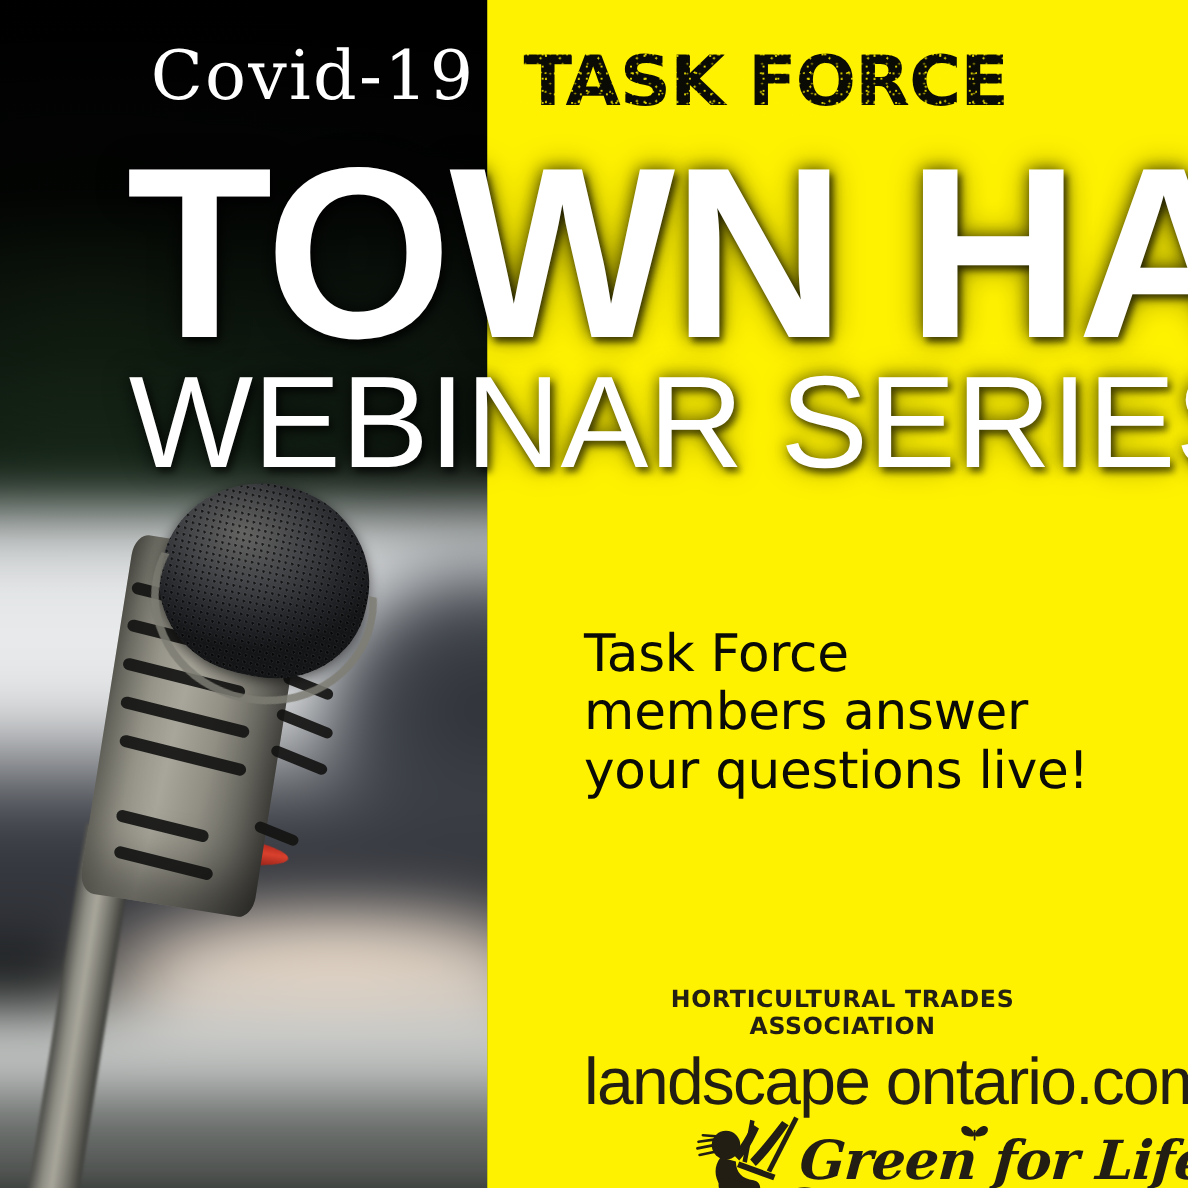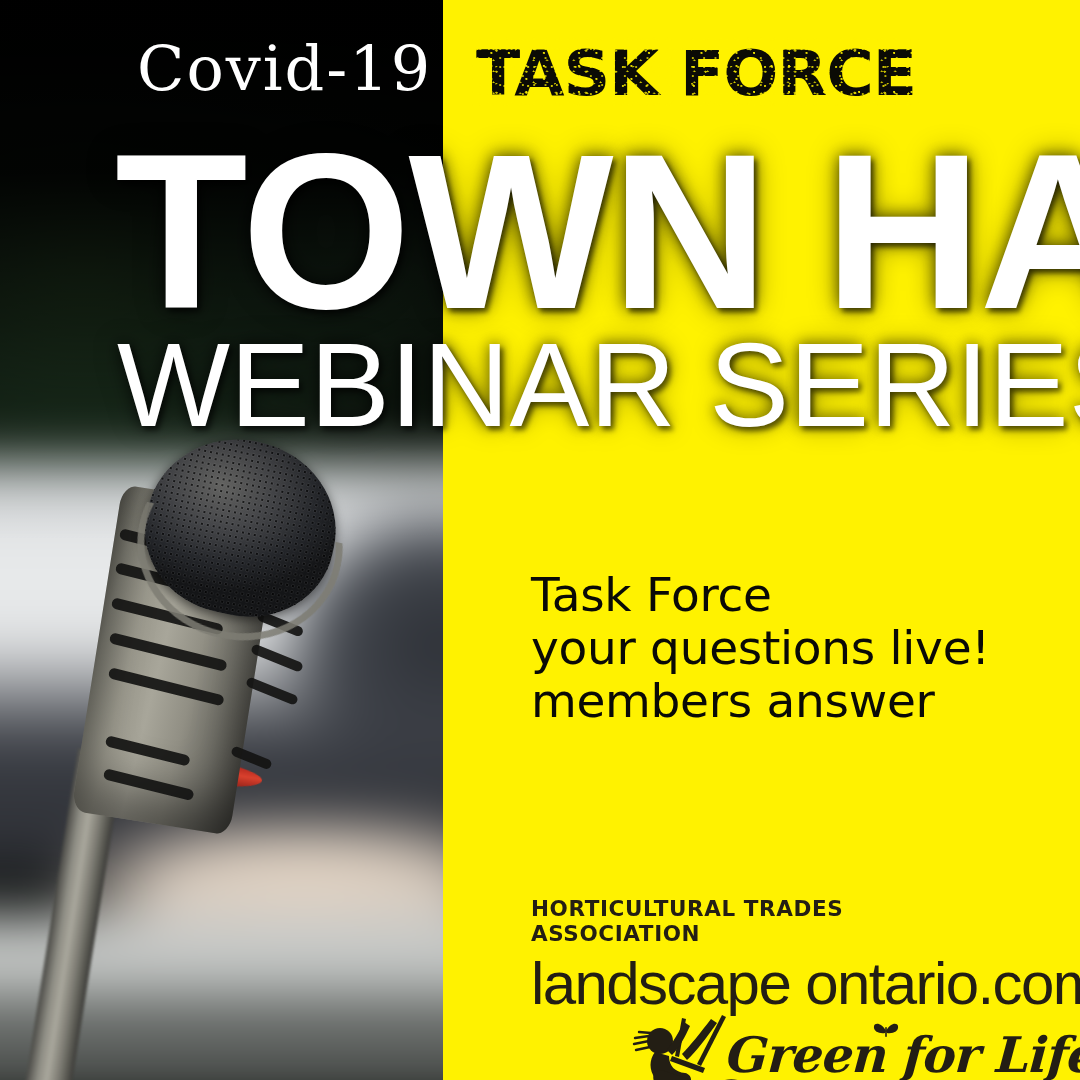--- a/index.html
+++ b/index.html
@@ -234,20 +234,21 @@
   
   .logo{
     position:absolute;left:531px;top:896px;width:470px;
     z-index:6;color:#231f14;
   }
   .logo-hta{
     font-family:"DejaVu Sans", sans-serif;
     font-weight:700;
     font-size:21.5px;
     letter-spacing:.6px;
+    text-align:center;
     color:#241f14;
   }
   .logo-name{
     margin-top:3px;
     font-family:"Liberation Sans", sans-serif;
     font-weight:400;
     font-size:60px;
     letter-spacing:-1.6px;
     text-align:center;
     color:#231e14;
@@ -325,22 +326,22 @@
     <span class="grit"></span>
   </div>
 
   <div class="headline-wrap">
     <div class="town-hall">TOWN HALL</div>
     <div class="webinar">WEBINAR SERIES</div>
   </div>
 
   <div class="body-copy">
     <div>Task Force</div>
+    <div>members answer</div>
     <div>your questions live!</div>
-    <div>members answer</div>
   </div>
 
   <div class="logo">
     <div class="logo-hta">HORTICULTURAL TRADES ASSOCIATION</div>
     <div class="logo-name">landscape ontario.com</div>
 
     <div class="logo-tag-row">
 
       <svg class="swing-girl" viewBox="0 0 128 92">
         <g fill="#231E14">

